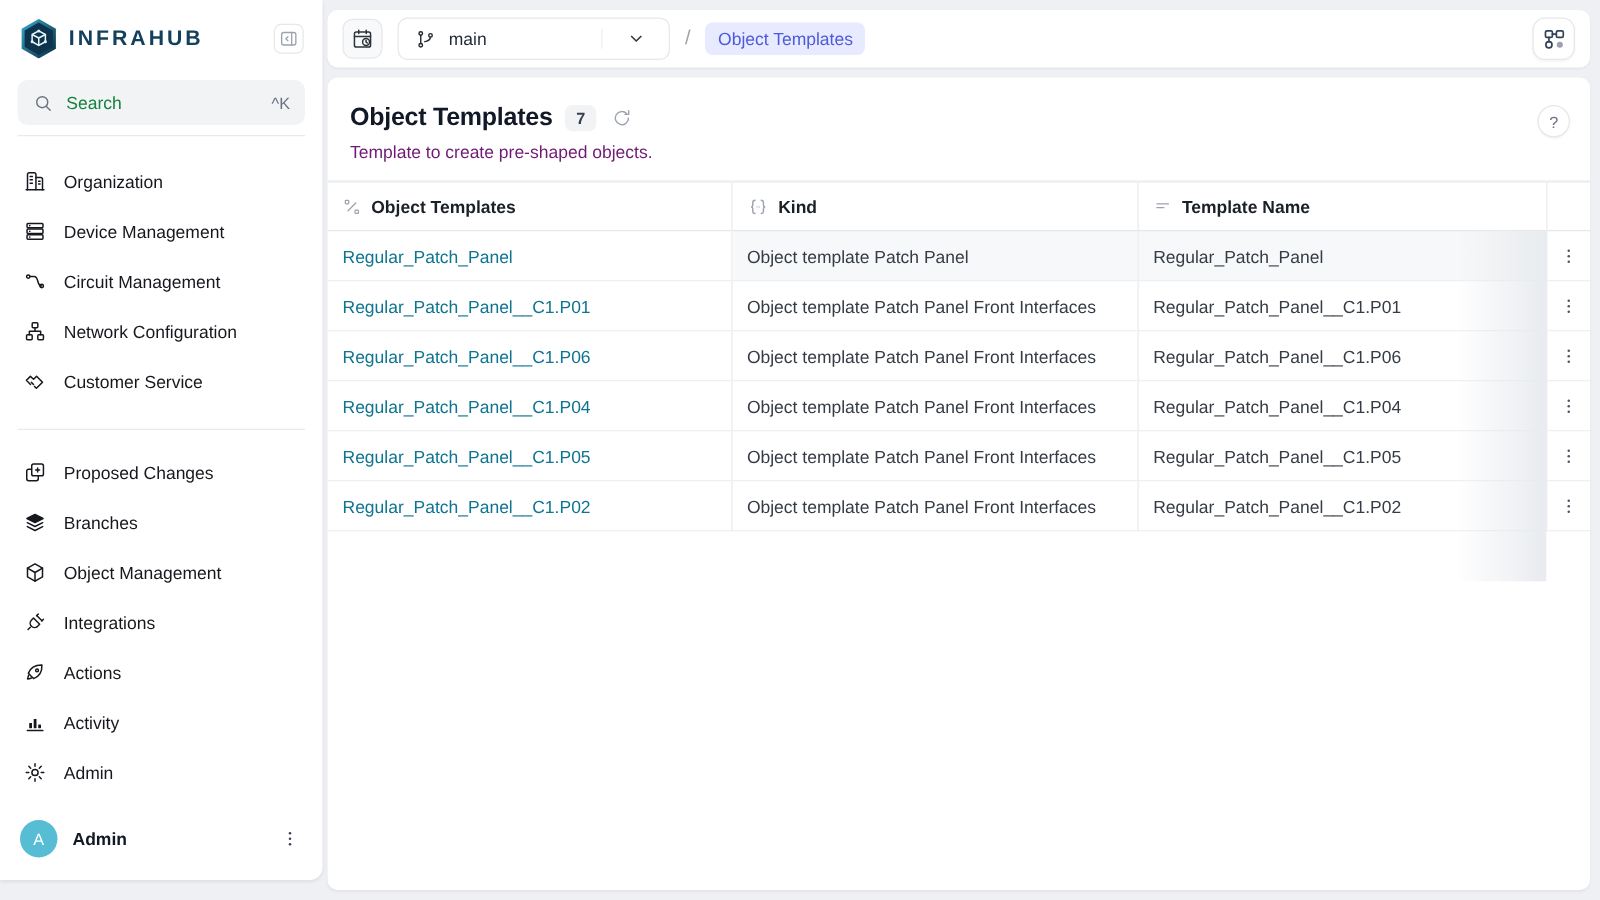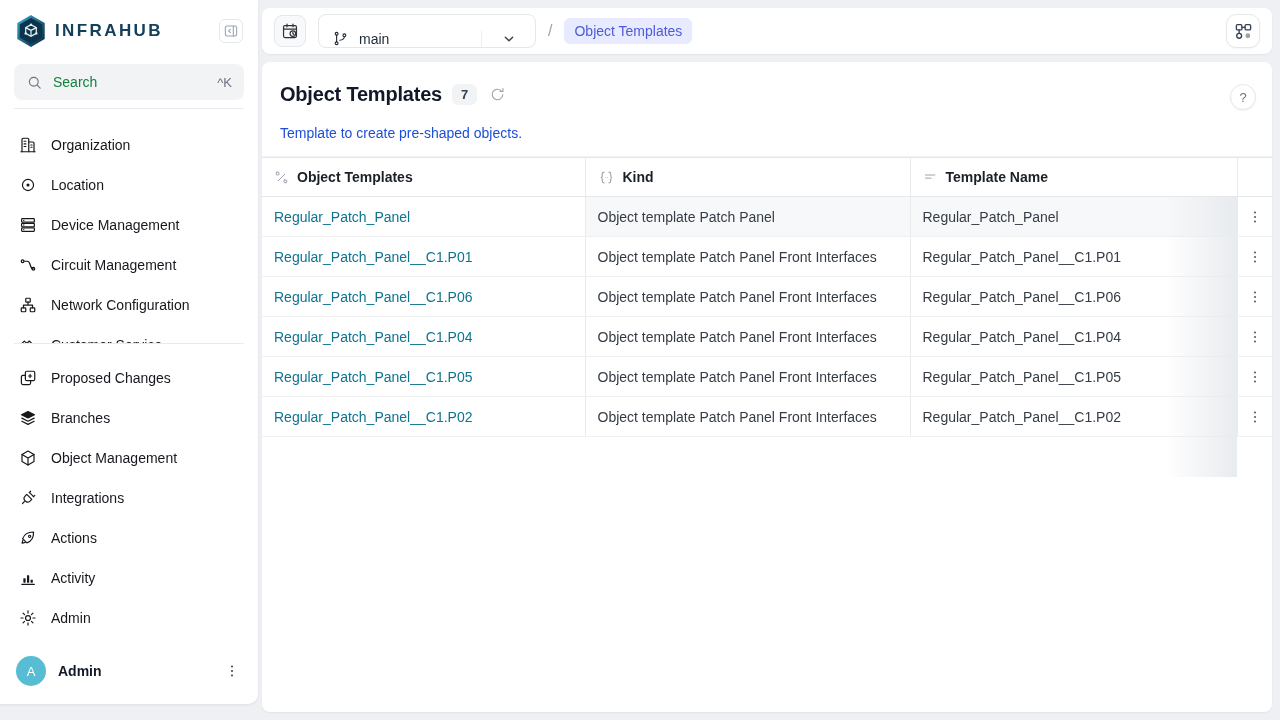--- a/index.html
+++ b/index.html
@@ -42,36 +42,36 @@
   .avatar { width:30px; height:30px; border-radius:50%; background:var(--avatar,#56bdd4); color:#fff; font-size:13px; display:flex; align-items:center; justify-content:center; }
   .user-name { flex:1; font-size:14px; font-weight:700; color:#111827; }
   .icon-btn-plain { border:none; background:none; color:#374151; padding:2px; cursor:pointer; display:flex; }
 
   
   .main { flex:1; display:flex; flex-direction:column; gap:8px; padding:8px 8px 8px 4px; height:720px; }
   .card { background:#fff; border-radius:8px; box-shadow:0 1px 2px rgba(0,0,0,.05); }
 
   .topbar { height:46px; flex-shrink:0; display:flex; align-items:center; gap:12px; padding:0 12px; }
   .cal-btn { width:32px; height:32px; border:1px solid #e5e7eb; border-radius:8px; background:#f8f9fa; color:#2d3339; display:flex; align-items:center; justify-content:center; cursor:pointer; padding:0; }
-  .branch-select { width:218px; height:34px; border:1px solid #e5e7eb; border-radius:8px; background:#fff; display:flex; align-items:flex-end; cursor:pointer; }
+  .branch-select { width:218px; height:34px; border:1px solid #e5e7eb; border-radius:8px; background:#fff; display:flex; align-items:center; cursor:pointer; }
   .branch-main { flex:1; display:flex; align-items:center; gap:10px; padding:0 13px; color:#24292f; }
   .branch-label { font-size:14px; font-weight:500; color:#1f2937; }
   .branch-caret { width:54px; border-left:1px solid #eceef1; display:flex; align-items:center; justify-content:center; color:#343a40; }
   .crumb-sep { color:#9ca3af; font-size:16px; }
   .crumb-chip { background:var(--chip-bg,#e8eaff); color:var(--chip-text,#4d5bd9); font-size:14px; padding:5px 10px; border-radius:6px; cursor:pointer; }
   .topbar-spacer { flex:1; }
   .schema-btn { width:34px; height:34px; border:1px solid #e5e7eb; border-radius:10px; background:#fff; box-shadow:0 1px 2px rgba(0,0,0,.04); display:flex; align-items:center; justify-content:center; color:#334155; cursor:pointer; padding:0; }
 
   .content { flex:1; position:relative; overflow:hidden; display:flex; flex-direction:column; }
   .page-header { position:relative; padding:21px 18px 15px; border-bottom:1px solid #f3f4f6; }
   .title-row { display:flex; align-items:center; gap:10px; }
   .page-title { margin:0; font-size:20px; font-weight:700; color:#111827; letter-spacing:-.2px; }
   .count-badge { background:#f1f3f5; border-radius:6px; padding:3px 9px; font-size:13px; font-weight:700; color:#374151; }
   .refresh-btn { border:none; background:none; color:#9ca3af; display:flex; padding:2px; cursor:pointer; }
-  .subtitle { margin-top:19px; font-size:14px; color:#1d4ed8; }
+  .subtitle { margin-top:7px; font-size:14px; color:#701a75; }
   .help-btn { position:absolute; right:16px; top:22px; width:26px; height:26px; border-radius:50%; border:1px solid #e5e7eb; background:#fff; color:#6b7280; font-size:13px; box-shadow:0 1px 2px rgba(0,0,0,.05); cursor:pointer; display:flex; align-items:center; justify-content:center; }
 
   .toolbar { display:flex; align-items:center; justify-content:space-between; padding:14px 10px 14px 12px; }
   .search-wrap { position:relative; width:234px; }
   .search-wrap input { width:100%; height:34px; border:1px solid #d5dadf; border-radius:8px; padding:0 10px 0 34px; font-size:14px; color:#111827; outline:none; font-family:"Liberation Sans",sans-serif; }
   .search-wrap input::placeholder { color:#9aa3ae; }
   .si-icon { position:absolute; left:10px; top:8px; color:#3f4750; pointer-events:none; }
   .add-btn { height:36px; background:var(--accent,#0e7490); color:#fff; border:none; border-radius:8px; padding:0 16px; font-size:14px; font-weight:500; display:flex; align-items:center; gap:9px; cursor:pointer; box-shadow:0 1px 2px rgba(0,0,0,.1); font-family:"Liberation Sans",sans-serif; }
   .add-btn .plus { font-size:17px; font-weight:400; opacity:.9; line-height:1; margin-top:-1px; }
 
@@ -147,29 +147,20 @@
               <path d="M13 8h5.3A1.7 1.7 0 0 1 20 9.7V21"></path>
               <path d="M2.5 21h19"></path>
               <path d="M6.8 7h2.4M6.8 10.5h2.4M6.8 14h2.4M15.8 12h1.6M15.8 15h1.6"></path>
             </svg>
           </span>
           <span class="mi-label">Organization</span>
         </div>
         <div class="menu-item">
           <span class="mi-icon">
             <svg width="18" height="18" viewBox="0 0 24 24" fill="none" stroke="currentColor" stroke-width="1.6" stroke-linecap="round" stroke-linejoin="round">
-              <circle cx="12" cy="12" r="7.4"></circle>
-              <circle cx="12" cy="12" r="2.1" fill="currentColor" stroke="none"></circle>
-            </svg>
-          </span>
-          <span class="mi-label">Location</span>
-        </div>
-        <div class="menu-item">
-          <span class="mi-icon">
-            <svg width="18" height="18" viewBox="0 0 24 24" fill="none" stroke="currentColor" stroke-width="1.6" stroke-linecap="round" stroke-linejoin="round">
               <rect x="3.5" y="3.6" width="17" height="4.6" rx="1"></rect>
               <rect x="3.5" y="9.7" width="17" height="4.6" rx="1"></rect>
               <rect x="3.5" y="15.8" width="17" height="4.6" rx="1"></rect>
               <circle cx="6.4" cy="5.9" r=".9" fill="currentColor" stroke="none"></circle>
               <circle cx="6.4" cy="12" r=".9" fill="currentColor" stroke="none"></circle>
               <circle cx="6.4" cy="18.1" r=".9" fill="currentColor" stroke="none"></circle>
             </svg>
           </span>
           <span class="mi-label">Device Management</span>
         </div>

